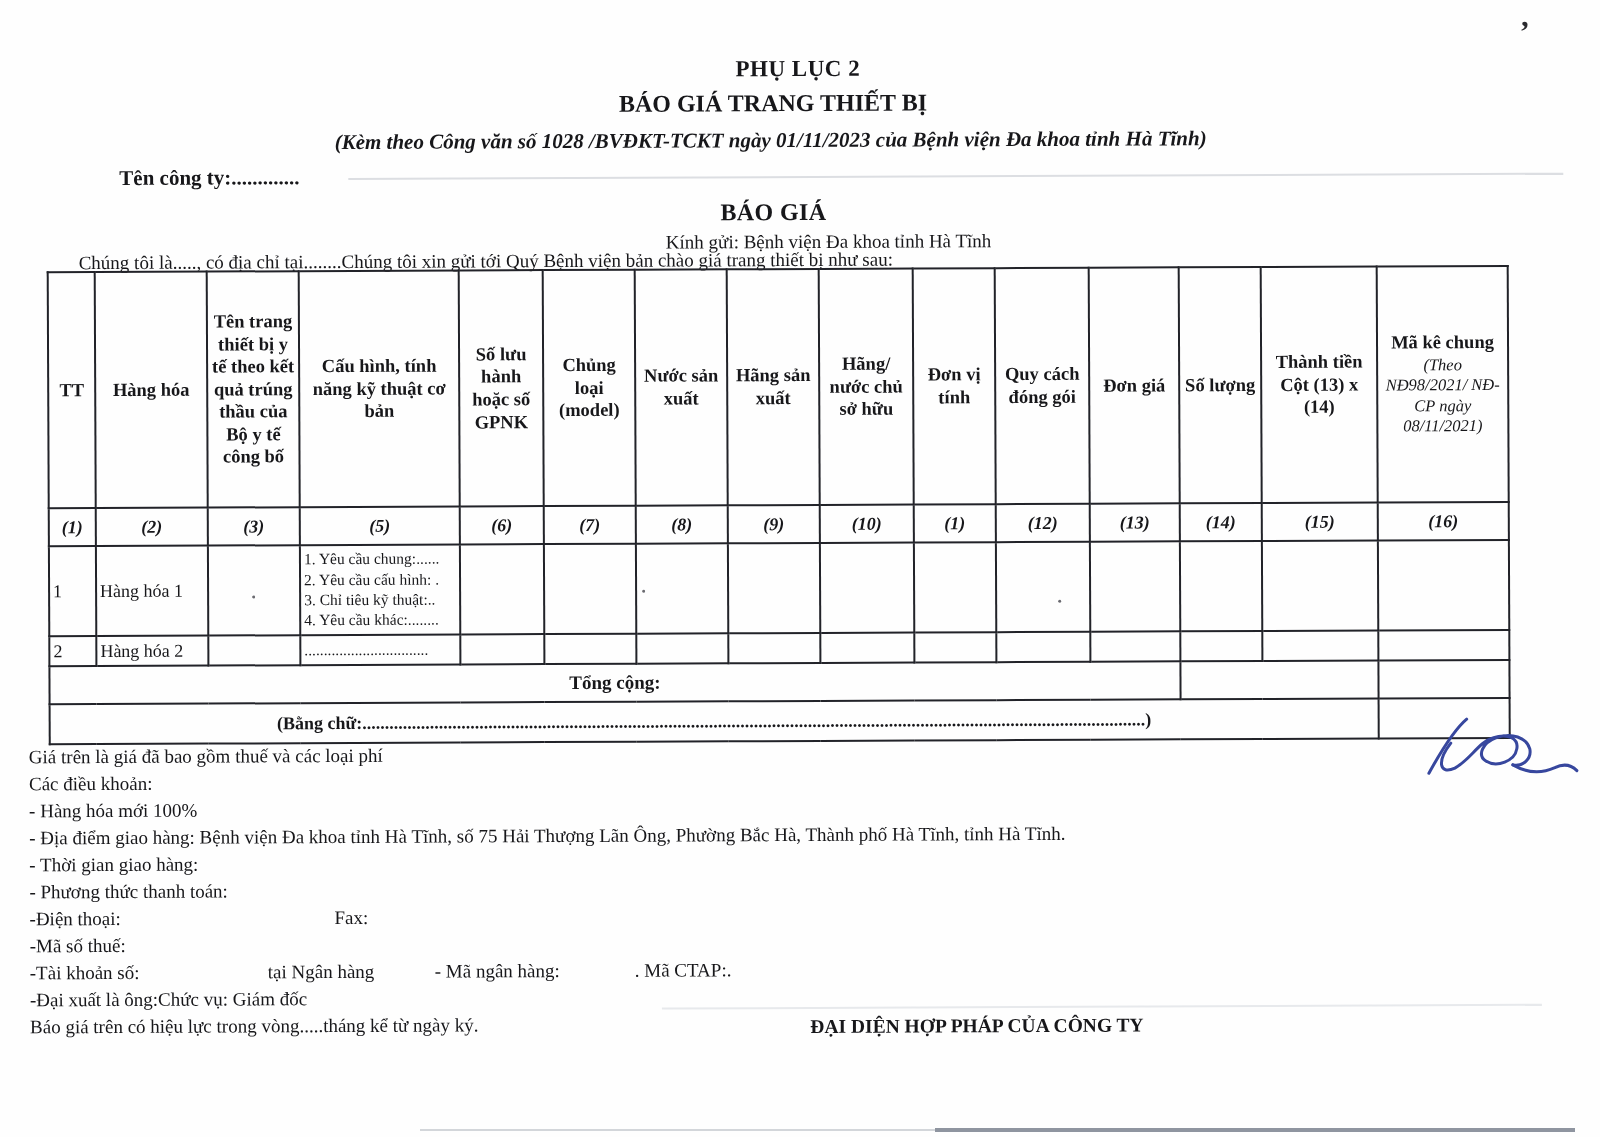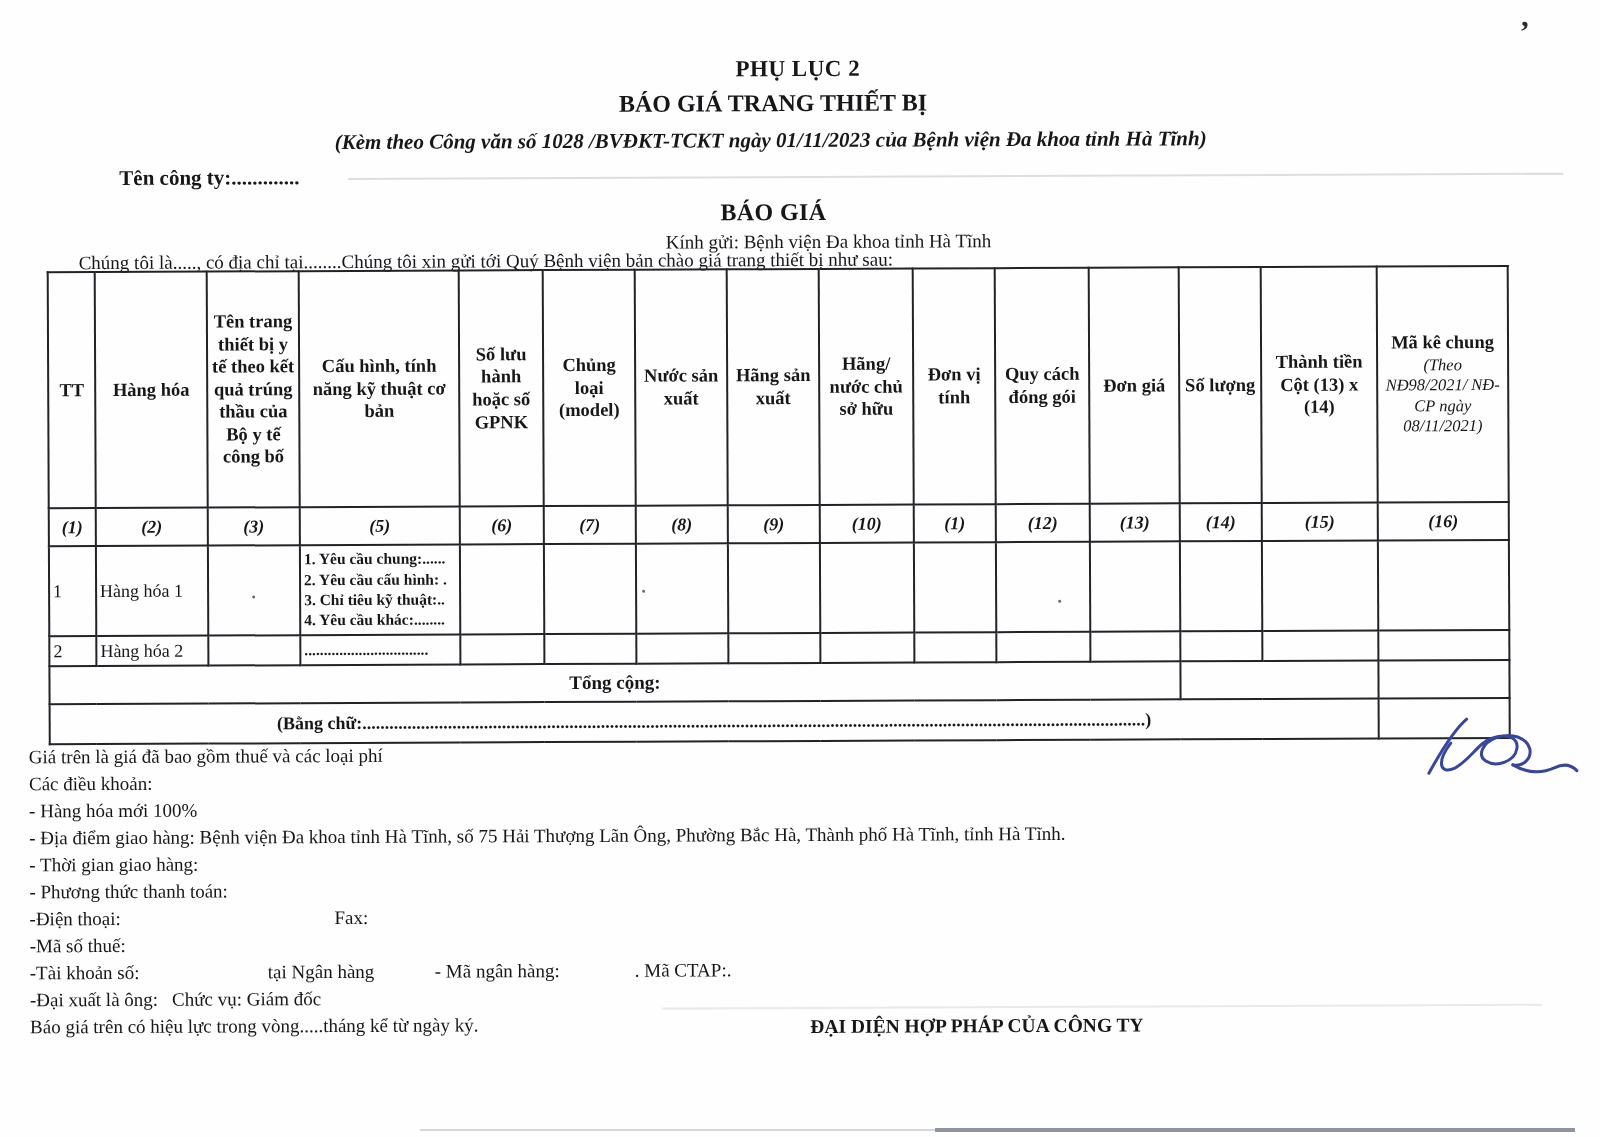--- a/index.html
+++ b/index.html
@@ -20,34 +20,34 @@
   table.quote{position:absolute;left:48px;top:268px;width:1460px;border-collapse:collapse;table-layout:fixed;}
   table.quote th,table.quote td{border:2px solid #222329;padding:1px 3px;vertical-align:middle;
         font-family:"Liberation Serif","DejaVu Serif",serif;overflow:hidden;}
   tr.hdr th{height:232px;font-size:18.5px;font-weight:bold;line-height:1.22;text-align:center;}
   tr.hdr th .note{font-weight:normal;font-style:italic;font-size:16.5px;line-height:1.25;margin-top:1px;}
   tr.nums td{height:34px;font-size:18px;font-weight:bold;font-style:italic;text-align:center;}
   tr.item1 td{height:86px;font-size:18px;}
   tr.item2 td{height:26px;font-size:18px;}
   td.tt{text-align:left;padding-left:8px;vertical-align:top;font-size:18px;}
   td.goods{text-align:left;padding-left:16px;vertical-align:top;font-size:18px;}
-  td.specs{text-align:left;vertical-align:top;padding:2px 3px 2px 6px;font-weight:bold;}
+  td.specs{text-align:left;vertical-align:top;padding:2px 3px 2px 6px;}
   td.specs div{font-size:15.5px;line-height:1.32;white-space:nowrap;}
   tr.total td{height:34px;}
   tr.total td.lbl{font-size:19px;font-weight:bold;text-align:center;}
   tr.words td{height:36px;}
   tr.words td.lbl{font-size:18px;font-weight:bold;text-align:center;white-space:nowrap;}
 
   .terms{left:28px;top:740px;width:1540px;font-size:19px;line-height:27px;}
   .terms .line{white-space:nowrap;}
   .in190{display:inline-block;width:305px;}
   .acct1{display:inline-block;width:190px;}
   .acct2{display:inline-block;width:167px;margin-left:48px;}
   .acct3{display:inline-block;width:200px;}
-  .rep-gap{margin-left:14px;}
+  .rep-gap{}
   .legal{left:700px;top:1016px;width:550px;text-align:center;font-size:19.5px;font-weight:bold;}
   .legal-rule{left:660px;top:1007px;width:880px;height:1.5px;background:#e7e9ec;}
 
   .sig{left:1408px;top:712px;width:180px;height:86px;}
   .mark-tr{left:1522px;top:18px;font-size:30px;font-weight:bold;color:#2a2a2e;}
   .edge-light{left:420px;top:1129px;width:520px;height:2px;background:#d3d6da;}
   .edge-dark{left:935px;top:1128px;width:640px;height:4px;background:#8f95a0;}
   .speck{width:3px;height:3px;border-radius:50%;background:#6a6a70;}
 </style>
 </head>

